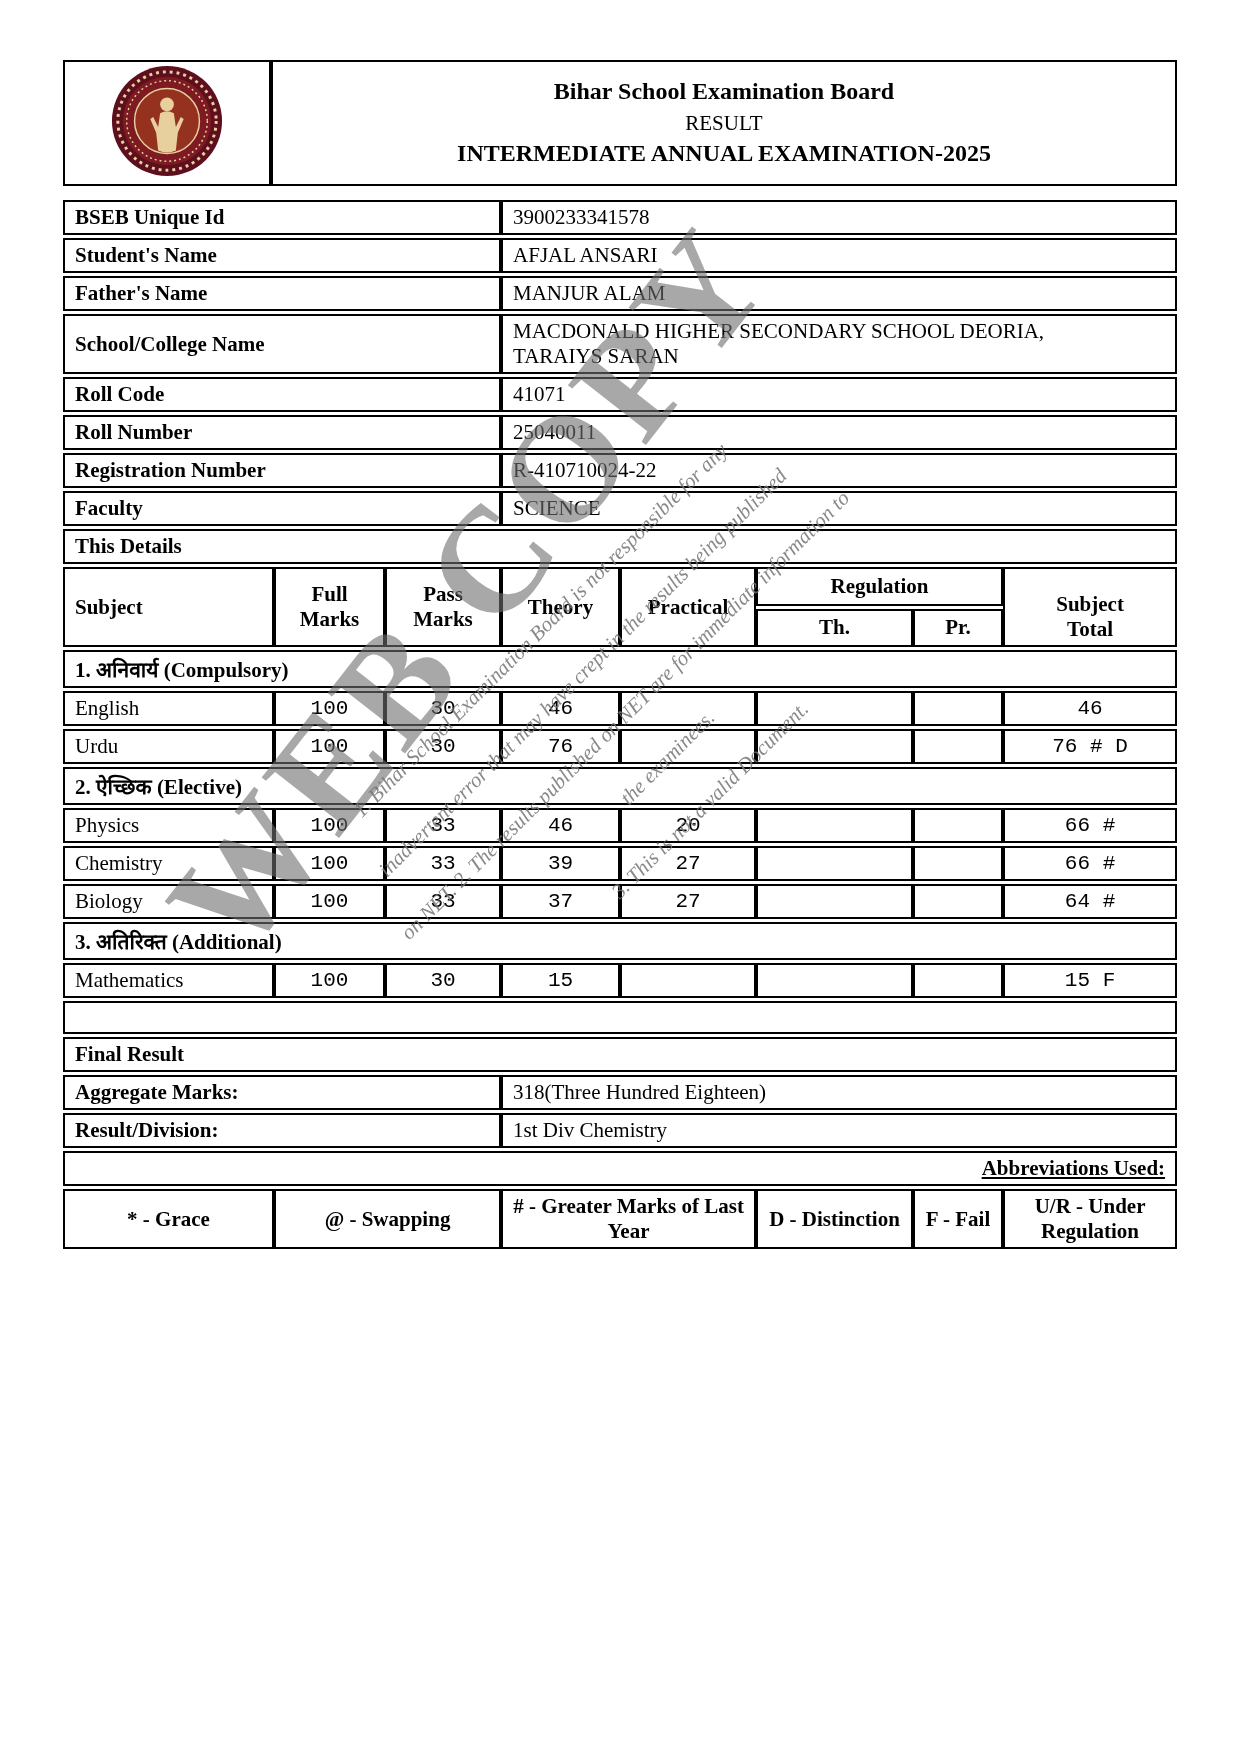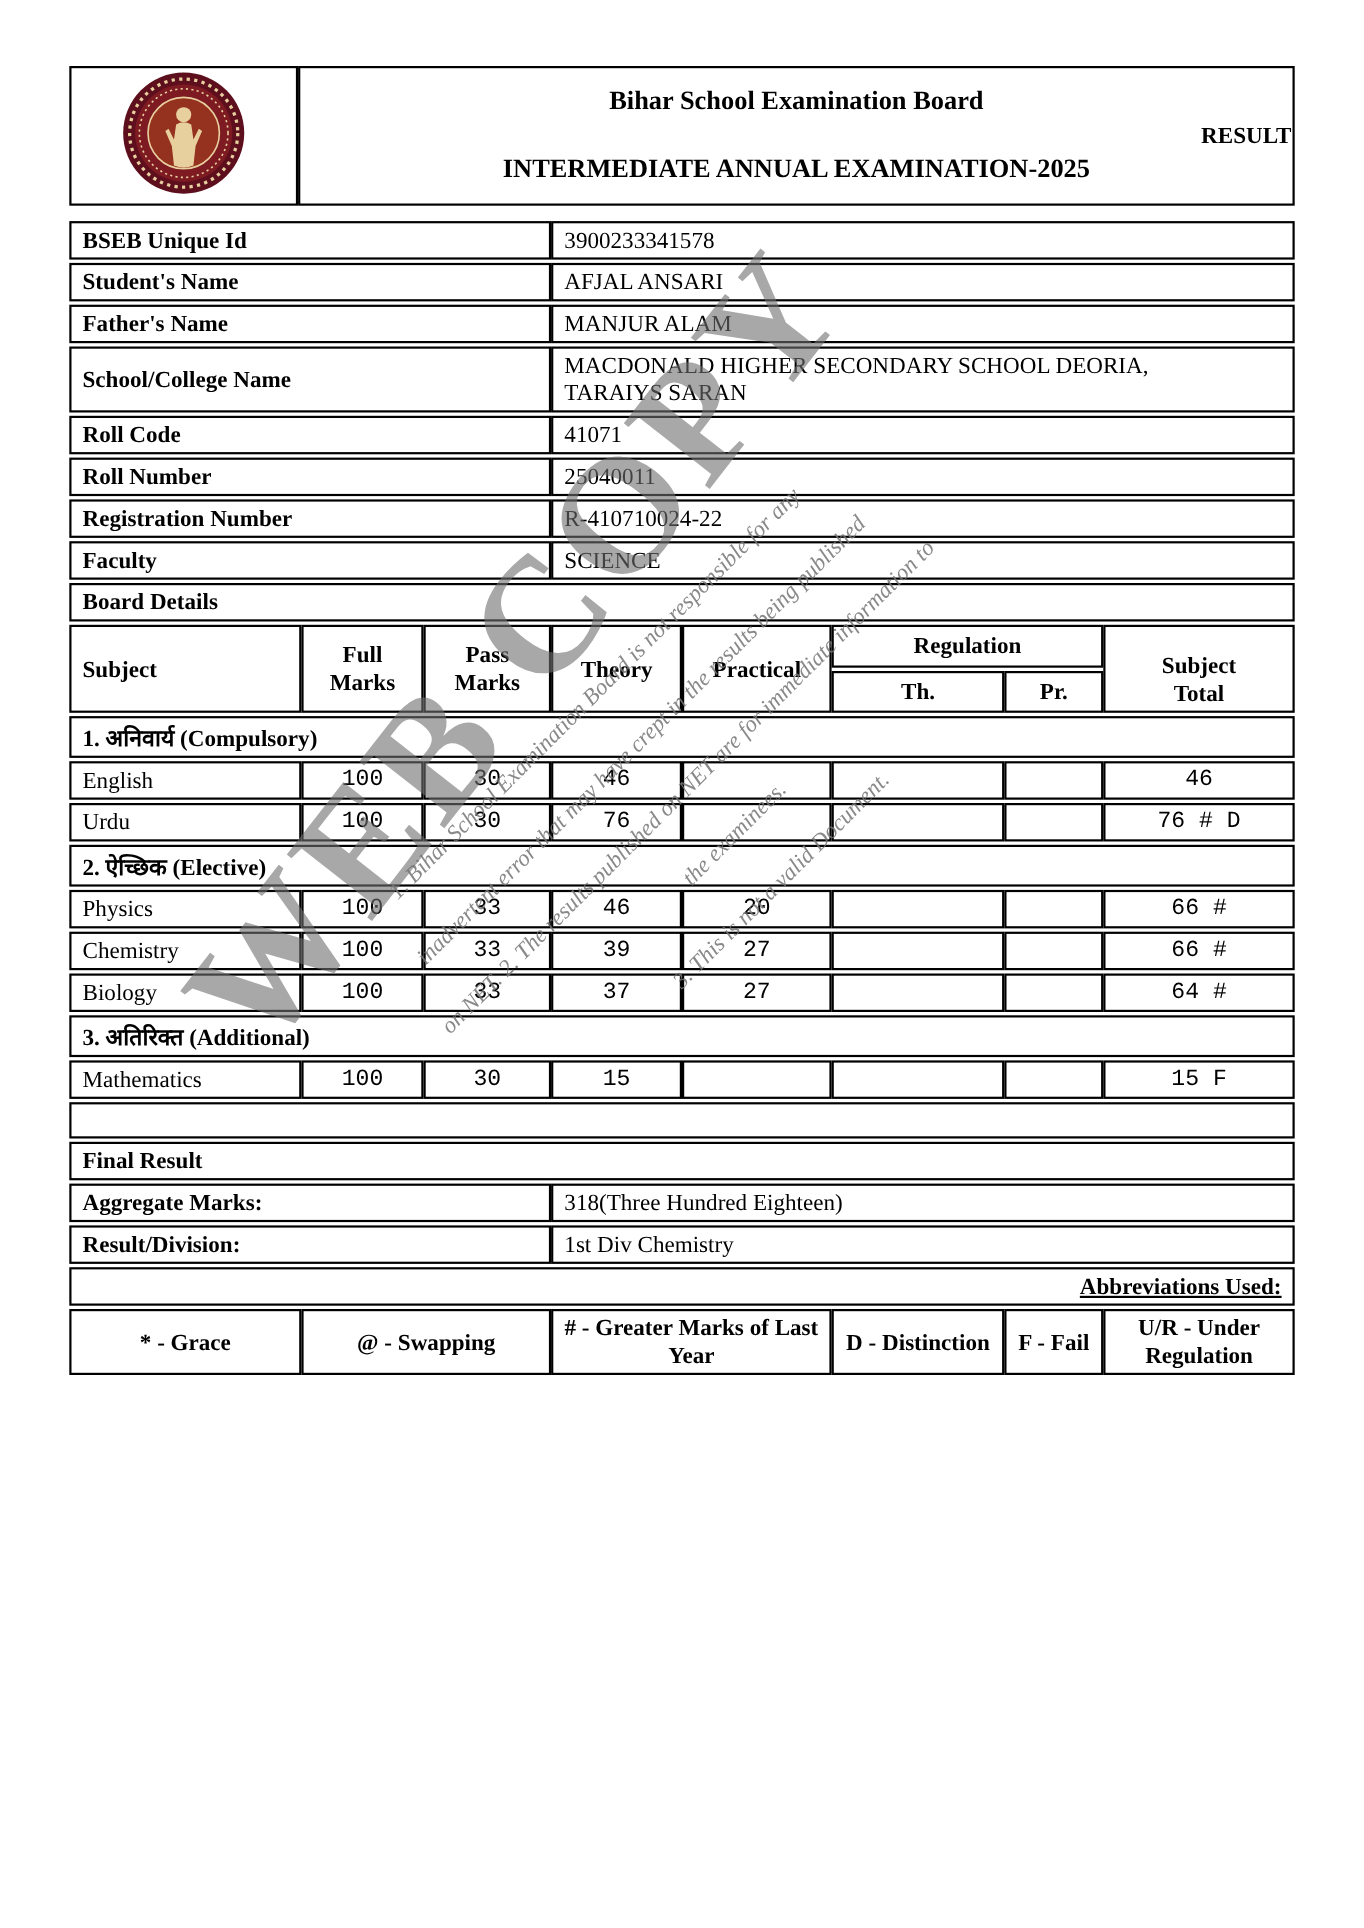--- a/index.html
+++ b/index.html
@@ -12,21 +12,21 @@
     overflow:hidden;
   }
   .sheet { position:absolute; left:63px; top:60px; width:1114px; z-index:1; }
 
   
   table.hdr { width:100%; table-layout:fixed; border-collapse:separate; border-spacing:0; }
   table.hdr td { border:2.5px solid #000; height:112px; vertical-align:middle; box-sizing:border-box; }
   td.logo-cell { text-align:center; }
   td.title-cell { text-align:center; }
   .t-big { font-size:24px; font-weight:bold; line-height:1.4; }
-  .t-mid { font-size:21px; font-weight:bold; line-height:1.35;text-align:right; }
+  .t-mid { font-size:21px; font-weight:normal; line-height:1.35; }
 
   
   table.main { width:100%; table-layout:fixed; border-collapse:separate; border-spacing:0 3px; margin-top:11px; }
   table.main td {
     border:2px solid #000;
     font-size:21px;
     padding:3px 10px;
     height:33px;
     vertical-align:middle;
     box-sizing:border-box;
@@ -137,21 +137,21 @@
       <tr>
         <td colspan="3" class="lbl">Registration Number</td>
         <td colspan="5">R-410710024-22</td>
       </tr>
       <tr>
         <td colspan="3" class="lbl">Faculty</td>
         <td colspan="5">SCIENCE</td>
       </tr>
 
       <tr>
-        <td colspan="8" class="lbl">Board Details</td>
+        <td colspan="8" class="lbl">This Details</td>
       </tr>
 
       <tr>
         <td rowspan="2" class="lbl">Subject</td>
         <td rowspan="2" class="hcell">Full Marks</td>
         <td rowspan="2" class="hcell">Pass Marks</td>
         <td rowspan="2" class="hcell">Theory</td>
         <td rowspan="2" class="hcell">Practical</td>
         <td colspan="2" class="hcell">Regulation</td>
         <td rowspan="2" class="hcell"><span class="narrow-head">Subject Total</span></td>

